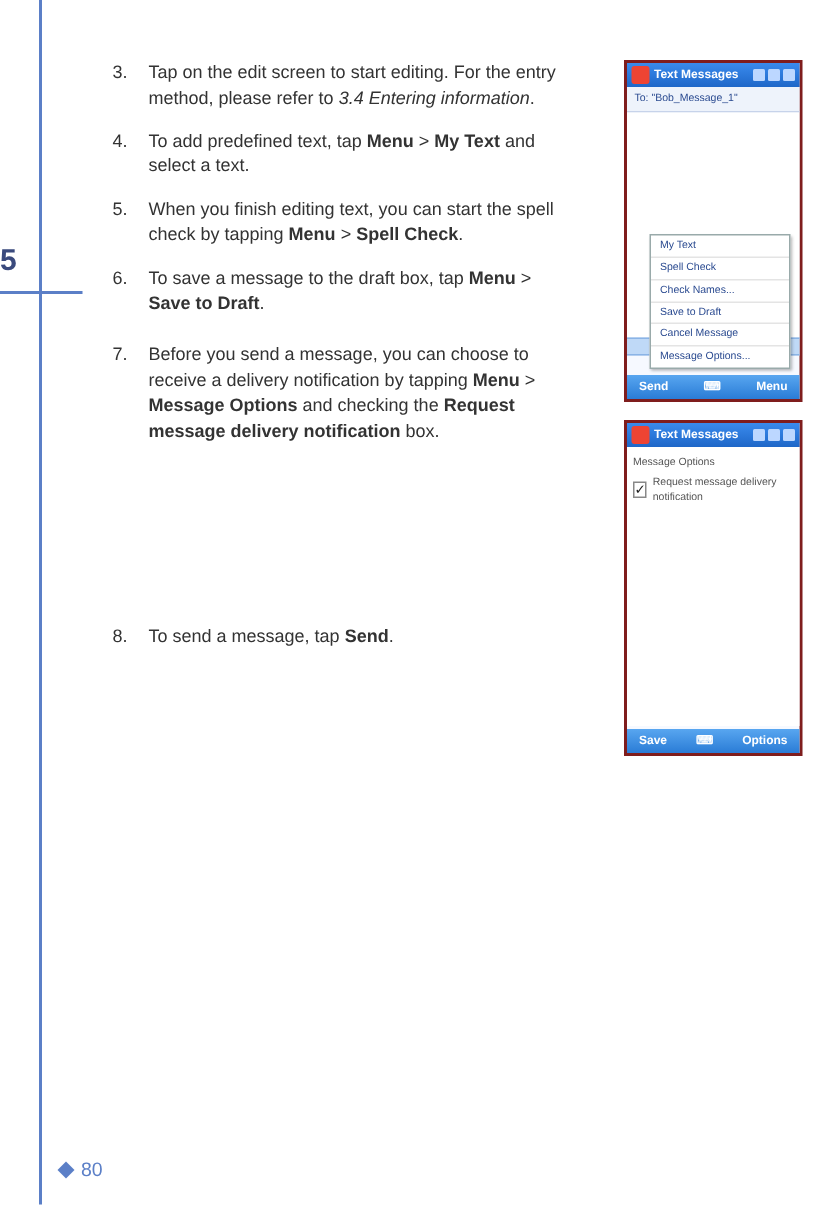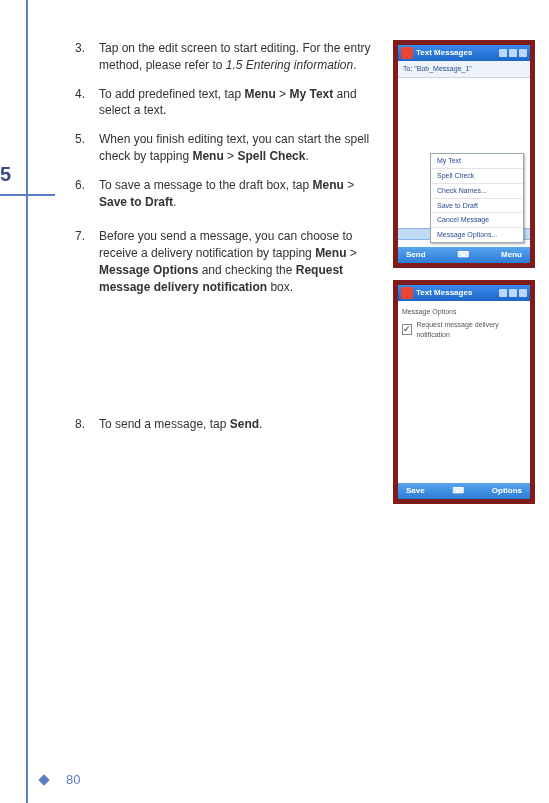--- a/index.html
+++ b/index.html
@@ -61,22 +61,22 @@
   }
   .step-text {
     flex: 1;
   }
   .step-text em { font-style: italic; }
   .step-text b { font-weight: bold; }
   
   .shot {
     position: absolute;
     right: 14px;
-    width: 142px;
-    border: 5px solid #7f1d1d;
+    width: 119px;
+    border: 2px solid #7f1d1d;
     background: #f6f9ff;
     box-sizing: border-box;
   }
   .shot1 { top: 40px; height: 228px; }
   .shot2 { top: 280px; height: 224px; }
   .shot-titlebar {
     height: 16px;
     background: linear-gradient(#3a8bed, #1e67c8);
     display: flex;
     align-items: center;
@@ -158,21 +158,21 @@
     left: 0; top: -2px;
     font-size: 9px; color: #222;
   }
   
   .footer {
     position: absolute;
     left: 40px;
     bottom: 14px;
     display: flex;
     align-items: center;
-    gap: 18px;
+    gap: 6px;
   }
   .footer-diamond {
     width: 8px; height: 8px;
     background: #5b7fc7;
     transform: rotate(45deg);
   }
   .page-num {
     color: #5b7fc7;
     font-size: 13px;
   }
@@ -180,21 +180,21 @@
 </head>
 <body>
 
 <div class="left-margin-line"></div>
 <div class="tab-mark">5</div>
 <div class="horizontal-line"></div>
 
 <div class="content">
   <div class="step">
     <div class="step-num">3.</div>
-    <div class="step-text">Tap on the edit screen to start editing. For the entry method, please refer to <em>1.5 Entering information</em>.</div>
+    <div class="step-text">Tap on the edit screen to start editing. For the entry method, please refer to <em>3.4 Entering information</em>.</div>
   </div>
   <div class="step">
     <div class="step-num">4.</div>
     <div class="step-text">To add predefined text, tap <b>Menu</b> &gt; <b>My Text</b> and select a text.</div>
   </div>
   <div class="step">
     <div class="step-num">5.</div>
     <div class="step-text">When you finish editing text, you can start the spell check by tapping <b>Menu</b> &gt; <b>Spell Check</b>.</div>
   </div>
   <div class="step">

